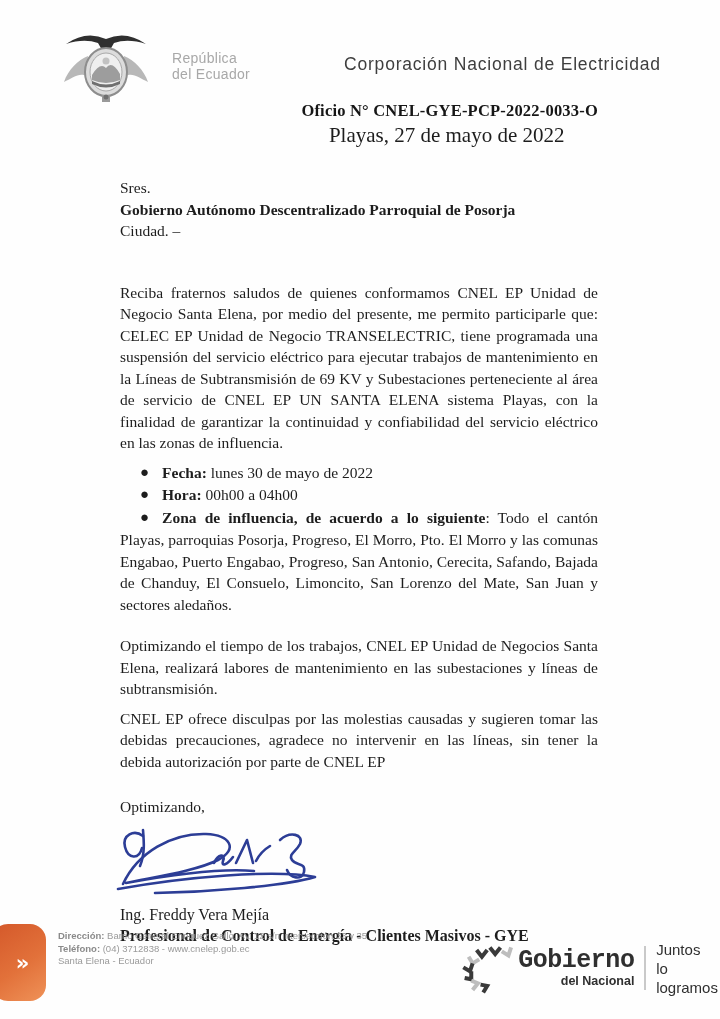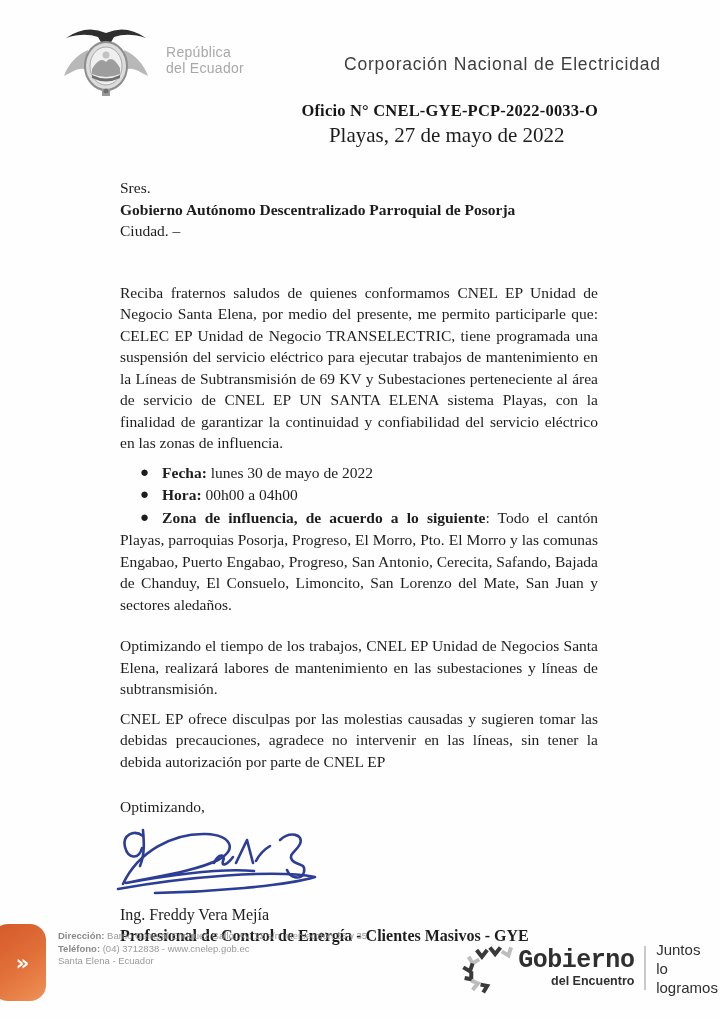--- a/index.html
+++ b/index.html
@@ -2,21 +2,21 @@
 <html><head>
 <meta charset="utf-8">
 <style>
   html,body{margin:0;padding:0;background:#ffffff;}
   .page{
     position:relative; width:720px; height:1019px; margin:0 auto;
     background:#fefefe; overflow:hidden;
     font-family:"Liberation Serif", serif; color:#1d1d1d;
   }
   
-  .coat{position:absolute; left:54px; top:22px; display:flex; align-items:center; gap:8px;}
+  .coat{position:absolute; left:54px; top:28px; display:flex; align-items:center; gap:14px;}
   .coat svg{display:block;}
   .coat-text{font-family:"Liberation Sans", sans-serif; font-size:14px; line-height:16px; color:#a8a8a8; letter-spacing:.3px;}
   .org-title{
     position:absolute; left:344px; top:54px; width:320px;
     font-family:"Liberation Sans", sans-serif; font-size:17.5px; letter-spacing:.8px;
     color:#3e3e3e; white-space:nowrap;
   }
   .oficio-block{position:absolute; right:122px; top:101px; text-align:center;}
   .oficio-number{font-size:16.5px; font-weight:bold; color:#161616; letter-spacing:.2px;}
   .place-date{font-size:21px; color:#1d1d1d; margin-top:2px; padding-right:6px;}
@@ -157,21 +157,21 @@
           <path d="M66,18 L76,24 L80,12" stroke="#bdbdbd"></path>
           <path d="M16,26 L22,36 L32,30" stroke="#bdbdbd"></path>
           <path d="M8,42 L18,48 L22,36" stroke="#3a3a3a"></path>
           <path d="M10,58 L20,60 L20,48" stroke="#3a3a3a"></path>
           <path d="M22,76 L30,66 L20,62" stroke="#bdbdbd"></path>
           <path d="M38,80 L44,70 L34,68" stroke="#3a3a3a"></path>
         </g>
       </svg>
       <div class="gov-names">
         <div class="gov-name1">Gobierno</div>
-        <div class="gov-name2">del Encuentro</div>
+        <div class="gov-name2">del Nacional</div>
       </div>
       <div class="gov-divider"></div>
       <div class="gov-slogan">
         <div>Juntos</div>
         <div>lo logramos</div>
       </div>
     </div>
   </div>
 
 </div>

